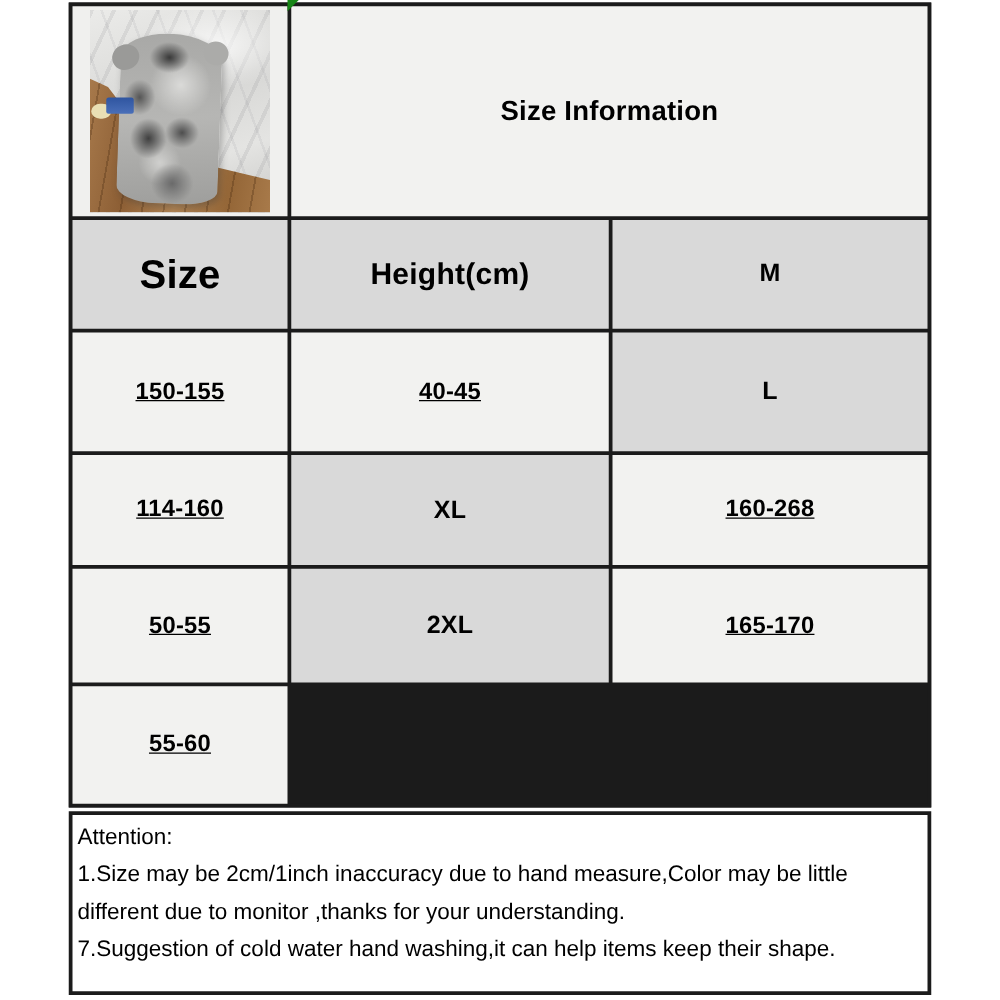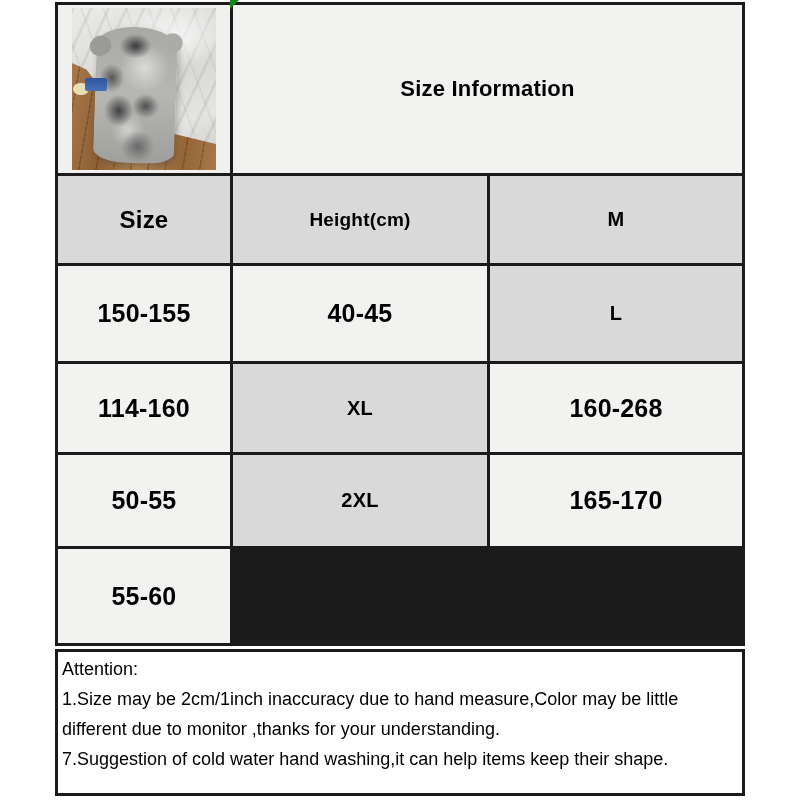--- a/index.html
+++ b/index.html
@@ -15,24 +15,24 @@
     grid-template-columns:172px 254px 252px;
     grid-template-rows:168px 87px 95px 88px 91px 94px;
     gap:3px;
   }
   .cell{
     display:flex;align-items:center;justify-content:center;
     font-weight:bold;letter-spacing:.2px;
   }
   .photo-cell{background:#f0f0ee;display:block;}
   .title-cell{grid-column:2/4;background:#f2f2f0;font-size:22px;}
-  .head{background:#d9d9d9;font-size:19px;}
-  .size-head{font-size:24px;}
+  .head{background:#d9d9d9;font-size:24px;}
+  .size-head{font-size:32px;}
   .rowhead{background:#d9d9d9;font-size:20px;}
-  .val{background:#f2f2f0;font-size:25px;}
+  .val{background:#f2f2f0;font-size:19px;text-decoration:underline;}
   
   .green-flag{
     position:absolute;left:230px;top:0;width:0;height:0;z-index:5;
     border-top:9px solid #168516;border-right:9px solid transparent;
   }
   
   .photo{
     position:relative;width:144px;height:162px;margin:3px 0 0 14px;overflow:hidden;
     background:
       radial-gradient(ellipse 60% 30% at 70% 18%, rgba(255,255,255,.75), rgba(255,255,255,0) 70%),

